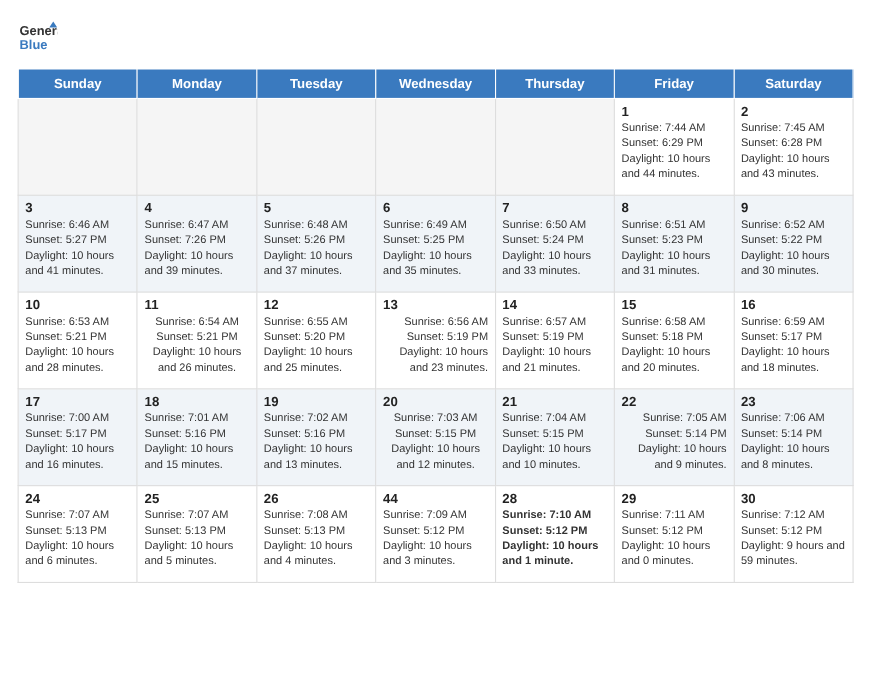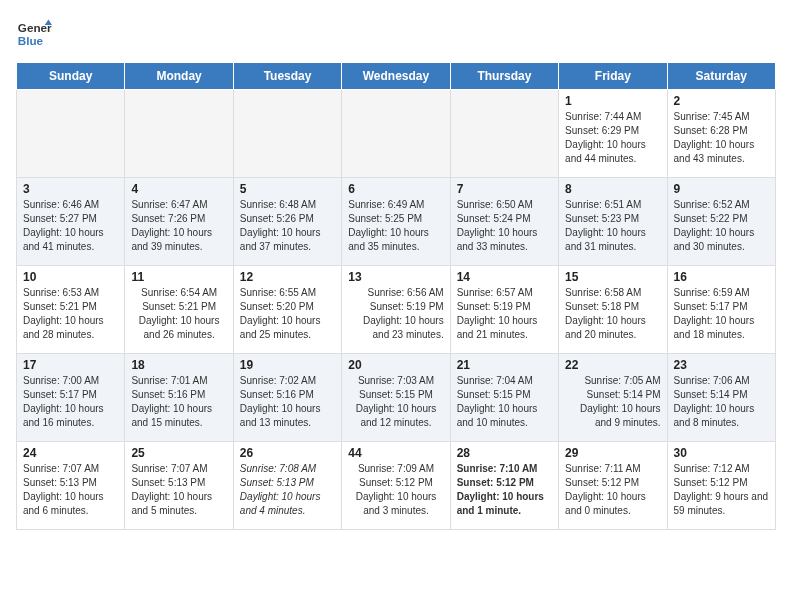--- a/index.html
+++ b/index.html
@@ -271,27 +271,27 @@
 Daylight: 10 hours and 6 minutes.</div>
         </td>
         <td>
           <div class="day-num">25</div>
           <div class="day-detail" style="white-space: pre-wrap;">Sunrise: 7:07 AM
 Sunset: 5:13 PM
 Daylight: 10 hours and 5 minutes.</div>
         </td>
         <td>
           <div class="day-num">26</div>
-          <div class="day-detail" style="white-space: pre-wrap; font-style: italic;">Sunrise: 7:08 AM
+          <div class="day-detail" style="white-space: pre-wrap;">Sunrise: 7:08 AM
 Sunset: 5:13 PM
 Daylight: 10 hours and 4 minutes.</div>
         </td>
         <td>
           <div class="day-num">44</div>
-          <div class="day-detail" style="white-space: pre-wrap; text-align: center;">Sunrise: 7:09 AM
+          <div class="day-detail" style="white-space: pre-wrap;">Sunrise: 7:09 AM
 Sunset: 5:12 PM
 Daylight: 10 hours and 3 minutes.</div>
         </td>
         <td>
           <div class="day-num">28</div>
           <div class="day-detail" style="white-space: pre-wrap; font-weight: bold;">Sunrise: 7:10 AM
 Sunset: 5:12 PM
 Daylight: 10 hours and 1 minute.</div>
         </td>
         <td>

